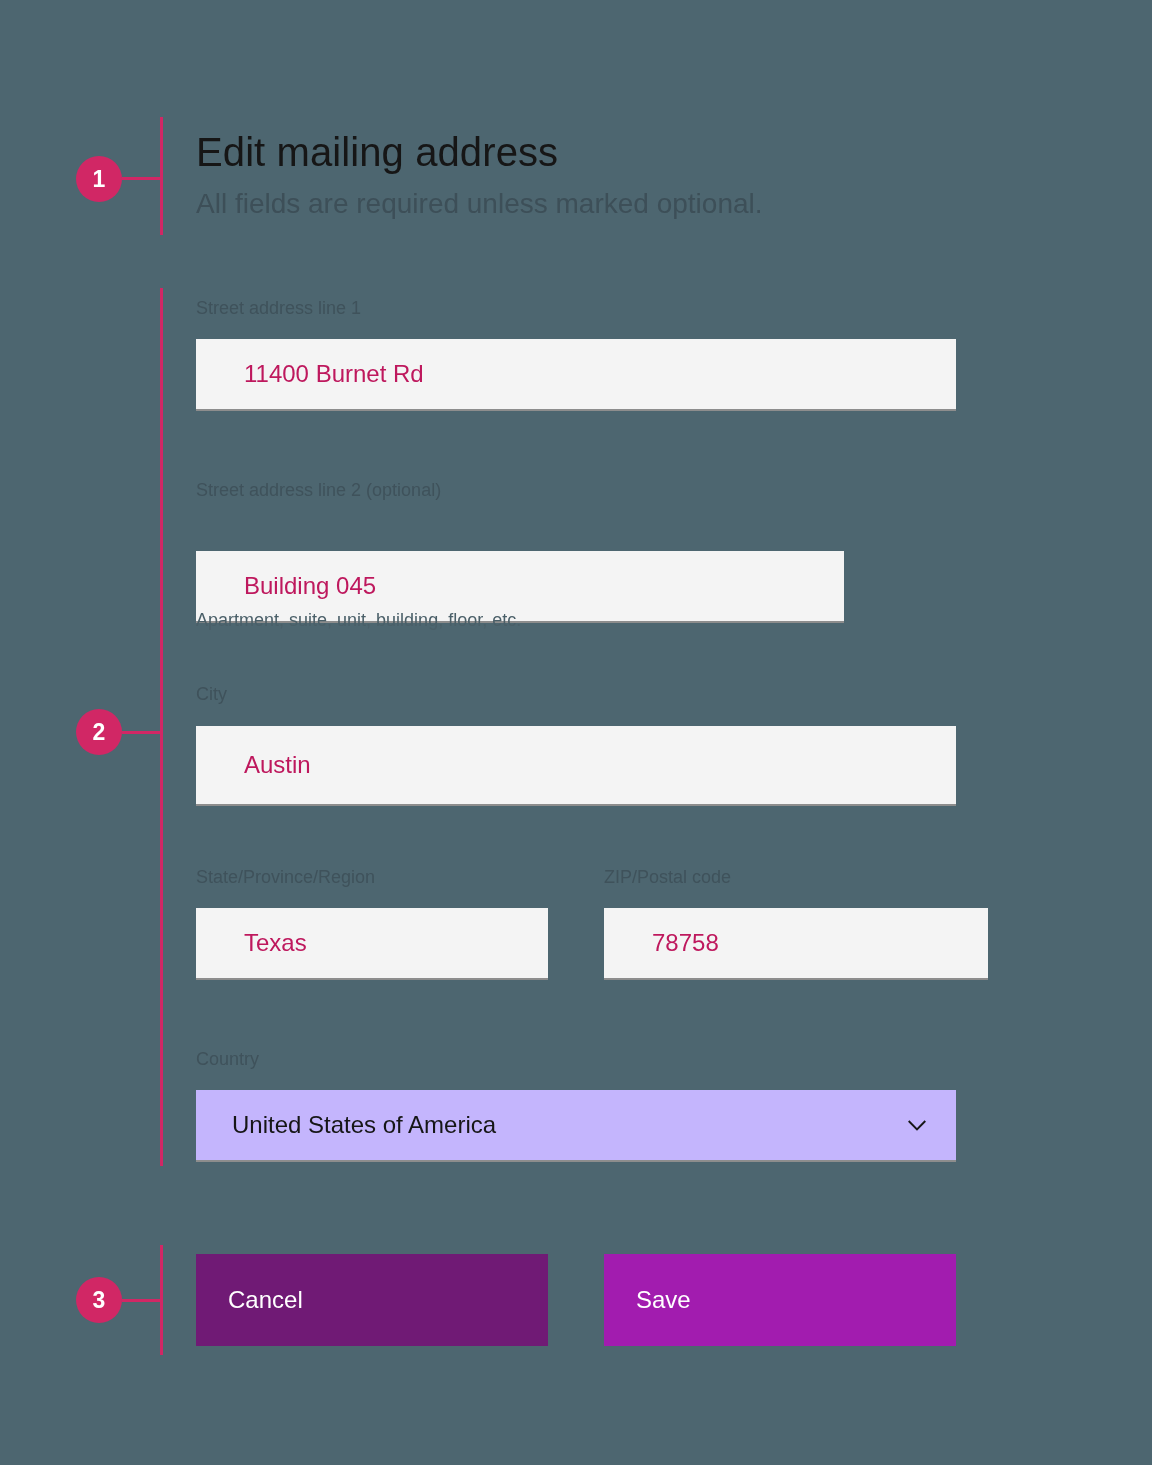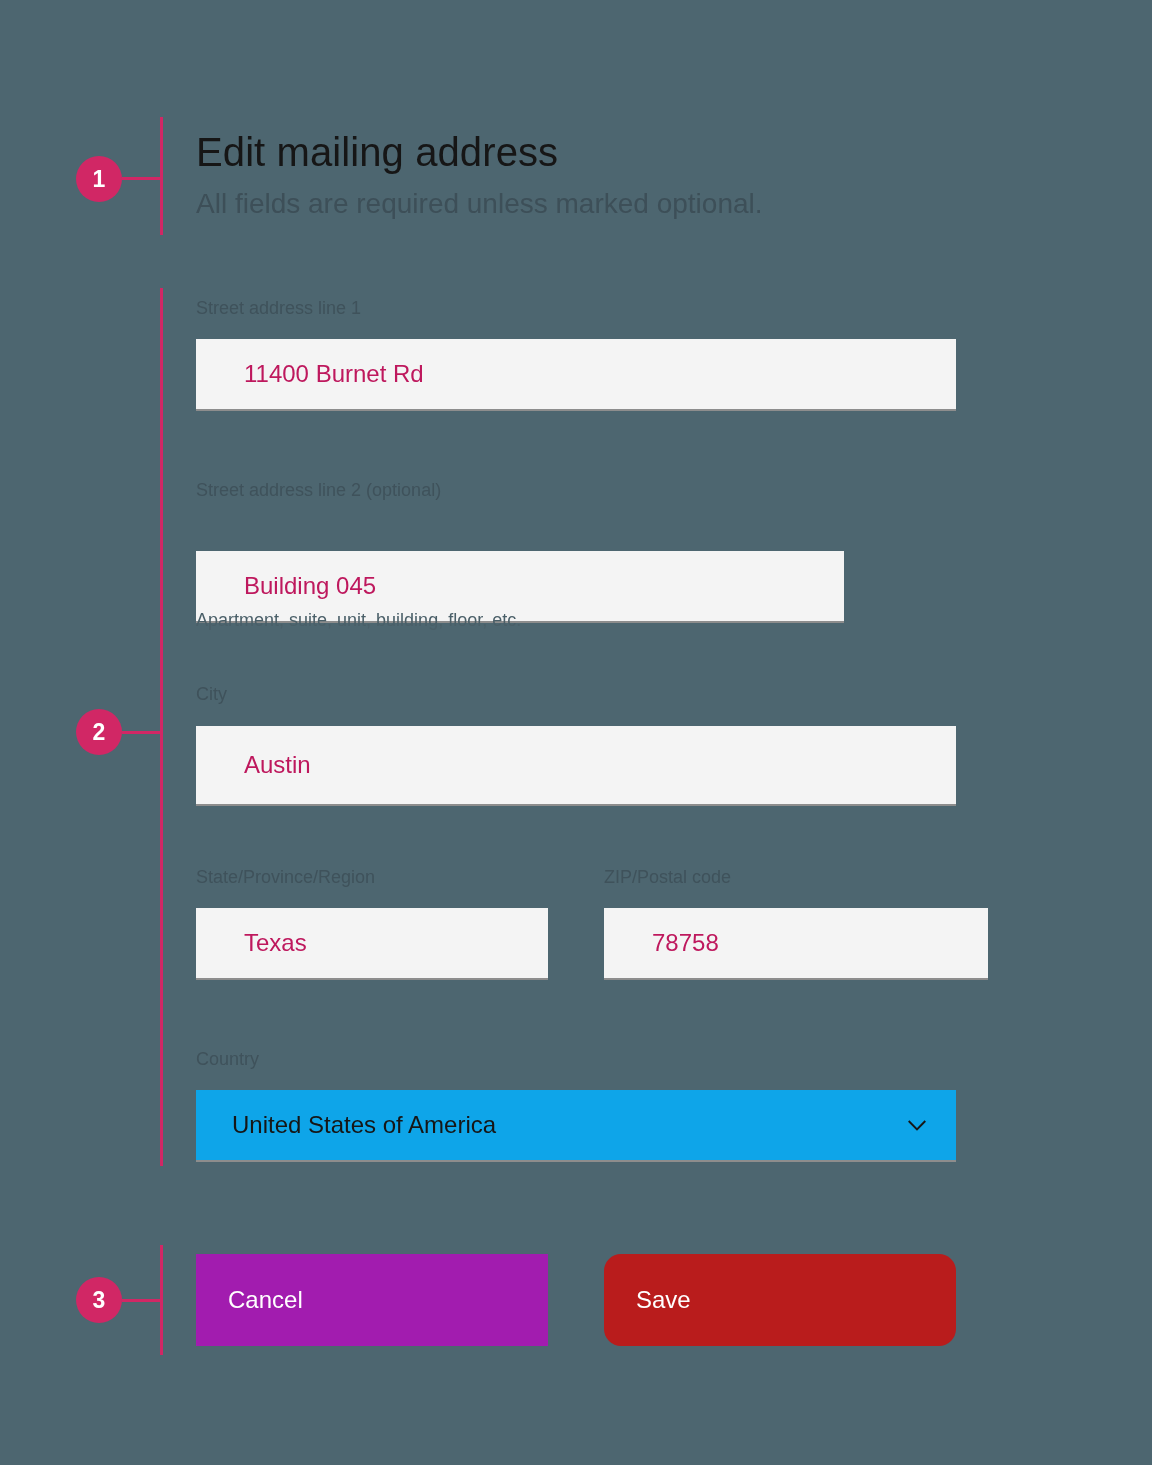--- a/index.html
+++ b/index.html
@@ -88,21 +88,21 @@
     display: flex;
     align-items: center;
     padding-left: 48px;
     font-size: 24px;
     color: #be185d;
     font-family: "Liberation Sans", sans-serif;
   }
 
   .select-input {
     position: absolute;
-    background: #0ea5e9;
+    background: #c4b5fd;
     border: none;
     border-bottom: 2px solid #8d8d8d;
     box-sizing: border-box;
     display: flex;
     align-items: center;
     justify-content: space-between;
     padding-left: 36px;
     padding-right: 26px;
     font-size: 24px;
     color: #161616;
@@ -118,22 +118,22 @@
     box-sizing: border-box;
     display: flex;
     align-items: center;
     padding-left: 32px;
     font-size: 24px;
     color: #ffffff;
     font-family: "Liberation Sans", sans-serif;
     cursor: pointer;
     border: none;
   }
-  .btn-cancel { background: #a21caf; text-align: right; }
-  .btn-save   { background: #b91c1c; border-radius: 17px; }
+  .btn-cancel { background: #701a75; text-align: right; }
+  .btn-save   { background: #a21caf; }
 </style>
 </head>
 <body>
 
 <div class="annotation">
   <div class="ann-vline" style="left:160px; top:117px; height:118px;"></div>
   <div class="ann-hline" style="left:122px; top:177px; width:40px;"></div>
   <div class="ann-circle" style="left:76px; top:156px;">1</div>
 </div>
 

